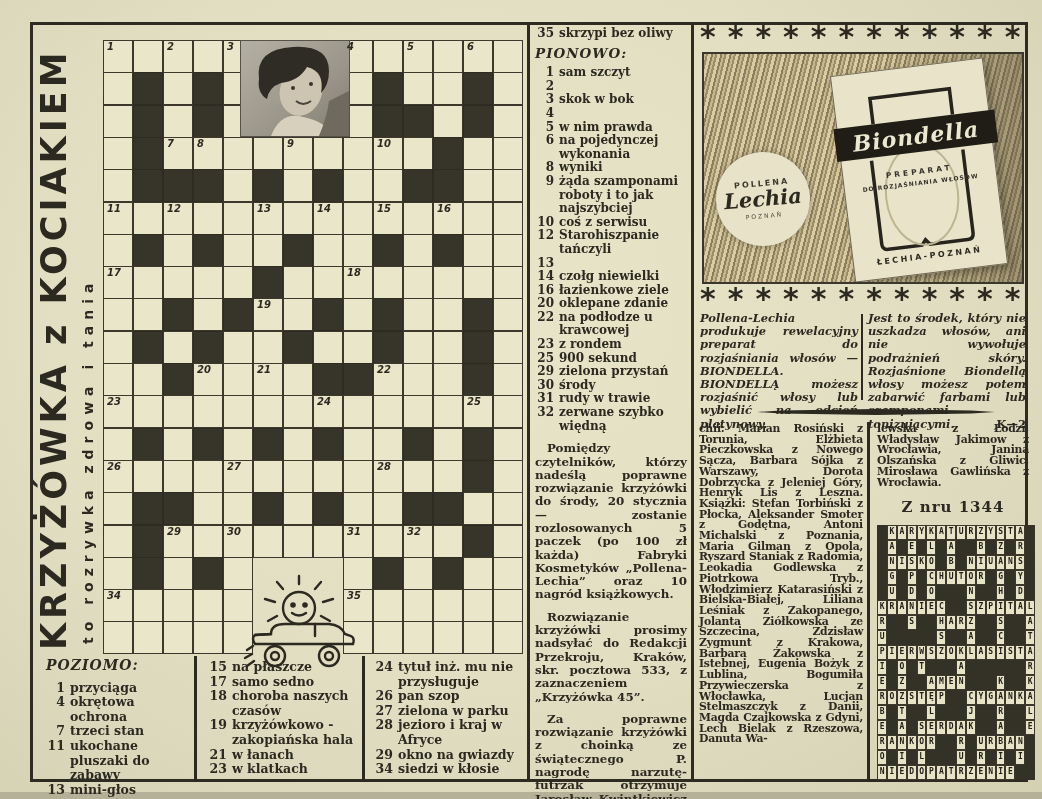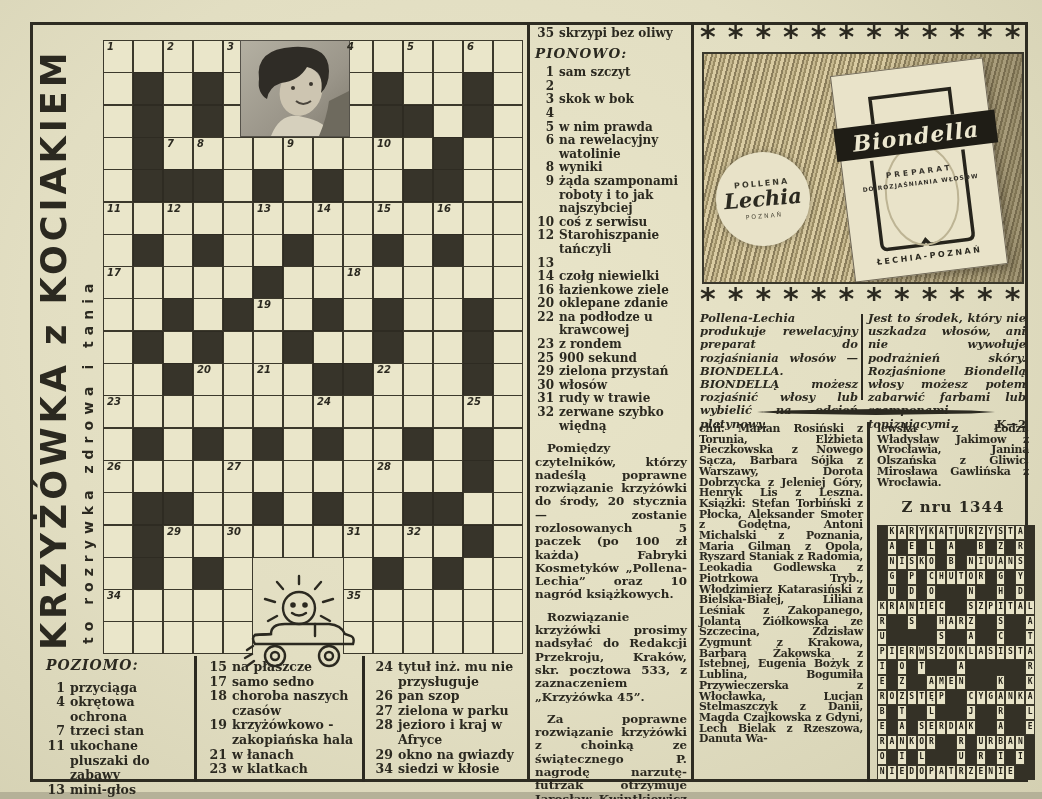--- a/index.html
+++ b/index.html
@@ -558,21 +558,21 @@
       </div>
       <div class="cl">
         <span class="n">4</span>
       </div>
       <div class="cl">
         <span class="n">5</span>
         <span class="t">w nim prawda</span>
       </div>
       <div class="cl">
         <span class="n">6</span>
-        <span class="t">na rewelacyjny watolinie</span>
+        <span class="t">na pojedynczej wykonania</span>
       </div>
       <div class="cl">
         <span class="n">8</span>
         <span class="t">wyniki</span>
       </div>
       <div class="cl">
         <span class="n">9</span>
         <span class="t">żąda szamponami roboty i to jak najszybciej</span>
       </div>
       <div class="cl">
@@ -609,21 +609,21 @@
       <div class="cl">
         <span class="n">25</span>
         <span class="t">900 sekund</span>
       </div>
       <div class="cl">
         <span class="n">29</span>
         <span class="t">zielona przystań</span>
       </div>
       <div class="cl">
         <span class="n">30</span>
-        <span class="t">włosów</span>
+        <span class="t">środy</span>
       </div>
       <div class="cl">
         <span class="n">31</span>
         <span class="t">rudy w trawie</span>
       </div>
       <div class="cl">
         <span class="n">32</span>
         <span class="t">zerwane szybko więdną</span>
       </div>
     </div>

